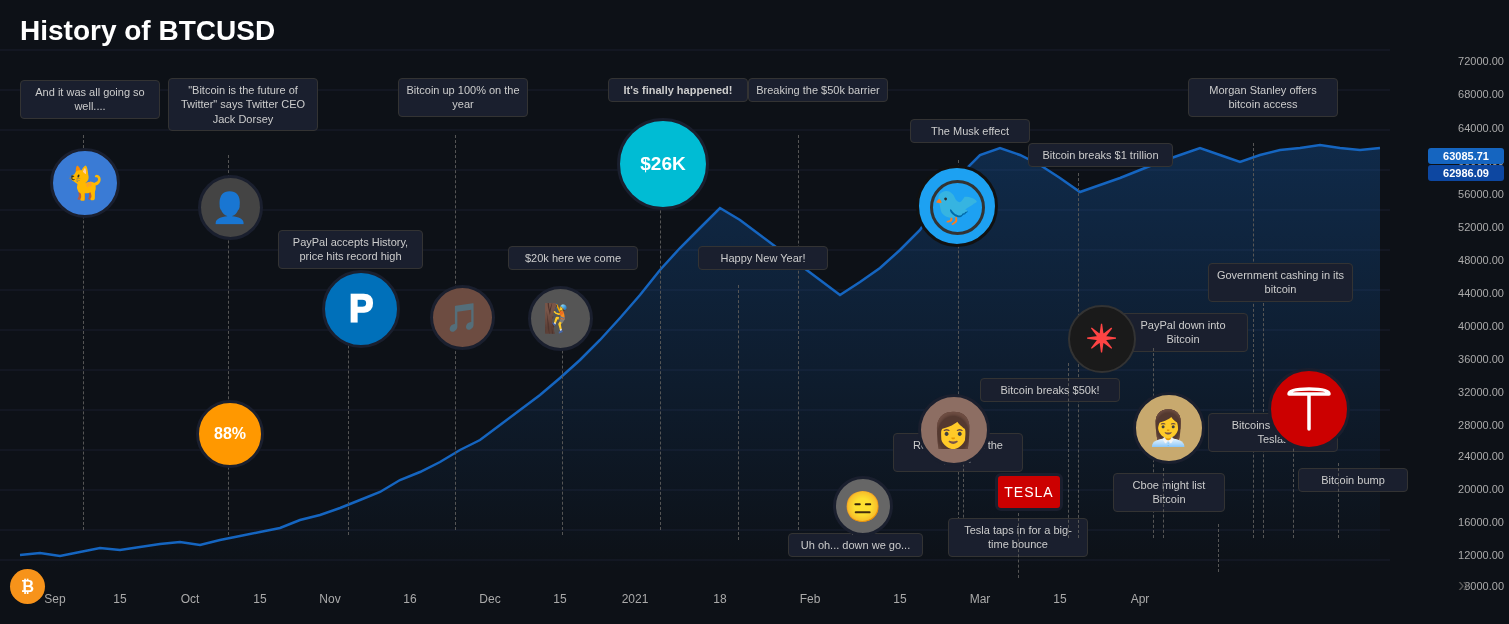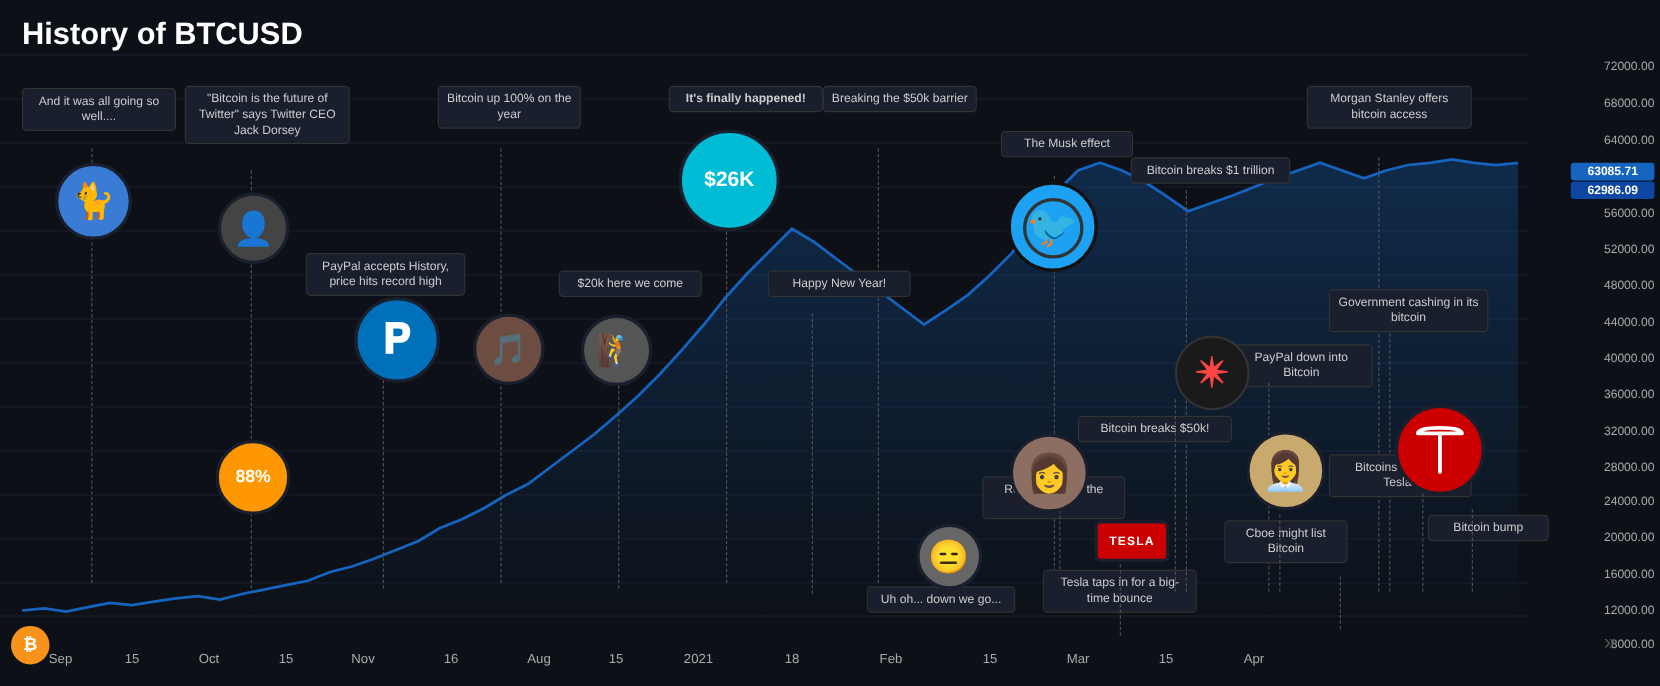--- a/index.html
+++ b/index.html
@@ -287,21 +287,21 @@
   <div class="y-label" style="top: 516px;">16000.00</div>
   <div class="y-label" style="top: 549px;">12000.00</div>
   <div class="y-label" style="top: 580px;">8000.00</div>
 
   <div class="x-label" style="left: 55px;">Sep</div>
   <div class="x-label" style="left: 120px;">15</div>
   <div class="x-label" style="left: 190px;">Oct</div>
   <div class="x-label" style="left: 260px;">15</div>
   <div class="x-label" style="left: 330px;">Nov</div>
   <div class="x-label" style="left: 410px;">16</div>
-  <div class="x-label" style="left: 490px;">Aug</div>
+  <div class="x-label" style="left: 490px;">Dec</div>
   <div class="x-label" style="left: 560px;">15</div>
   <div class="x-label" style="left: 635px;">2021</div>
   <div class="x-label" style="left: 720px;">18</div>
   <div class="x-label" style="left: 810px;">Feb</div>
   <div class="x-label" style="left: 900px;">15</div>
   <div class="x-label" style="left: 980px;">Mar</div>
   <div class="x-label" style="left: 1060px;">15</div>
   <div class="x-label" style="left: 1140px;">Apr</div>
 
   <div class="price-label" style="top: 148px; right: 5px; background: #1565c0; color: #fff; font-size: 11px;">63085.71</div>
@@ -405,21 +405,21 @@
 
   <div class="circle-icon" style="width:60px;height:60px;top:476px;left:833px;background:#666;">
     <span style="font-size:30px;">😑</span>
   </div>
 
   <div class="circle-icon" style="width:72px;height:72px;top:394px;left:918px;background:#8d6e63;">
     <span style="font-size:34px;">👩</span>
   </div>
 
   <div class="circle-icon" style="width:68px;height:38px;top:473px;left:995px;background:#cc0000;border-radius:6px;">
-    <span style="font-size:11px;font-weight:bold;color:#fff;letter-spacing:1px;">TESLA</span>
+    <span style="font-size:14px;font-weight:normal;color:#fff;letter-spacing:1px;">TESLA</span>
   </div>
 
   <div class="circle-icon" style="width:68px;height:68px;top:305px;left:1068px;background:#1a1a1a;border:2px solid #333;">
     <span style="font-size:38px;color:#ff4444;">✴</span>
   </div>
 
   <div class="circle-icon" style="width:72px;height:72px;top:392px;left:1133px;background:#c8a96e;">
     <span style="font-size:34px;">👩‍💼</span>
   </div>
 

